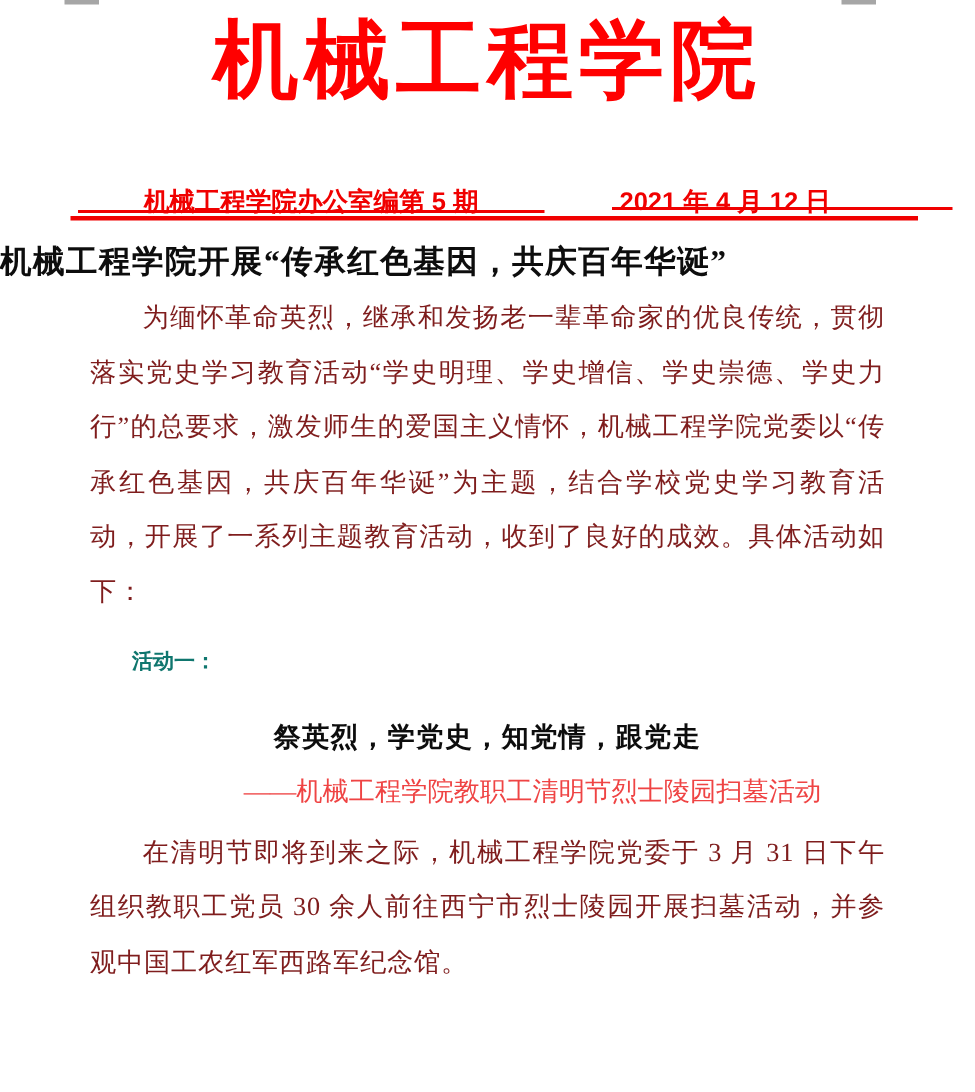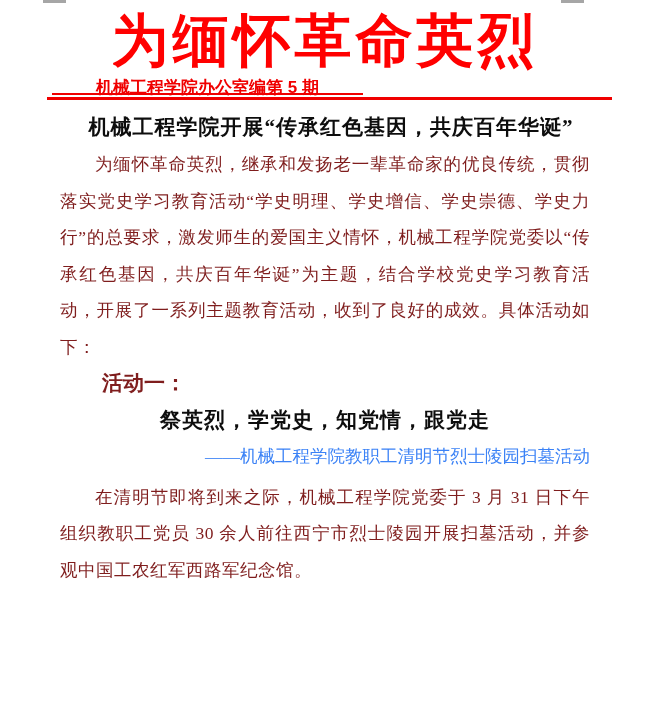--- a/index.html
+++ b/index.html
@@ -12,67 +12,68 @@
   .corner-mark.left{left:43px;}
   .corner-mark.right{left:561px;}
 
   .masthead{
     margin-top:5px;text-align:center;color:#ff0000;
     font-family:"Liberation Sans","DejaVu Sans",sans-serif;
     font-weight:bold;font-size:57px;line-height:71px;letter-spacing:4px;
   }
   .masthead div{white-space:nowrap;}
 
-  .band{position:relative;height:24px;
+  .band{position:relative;height:24px;margin-top:47px;
     font-family:"Liberation Sans","DejaVu Sans",sans-serif;
     font-weight:bold;font-size:17px;color:#f00000;}
   .band .issue{
     position:absolute;left:52px;top:0;width:311px;height:17px;
     text-align:center;border-bottom:2px solid #f00000;white-space:nowrap;}
   .band .date{
     position:absolute;left:408px;top:0;width:227px;height:17px;
     padding-left:5px;box-sizing:border-box;text-align:left;
     border-bottom:2px solid #f00000;white-space:nowrap;}
   .band .rule{
     position:absolute;left:47px;top:21px;width:565px;height:3px;background:#f00000;}
 
   .article-title{
-    margin-top:8px;text-align:center;font-weight:bold;
-    font-size:21px;line-height:38px;color:#0d0d0d;letter-spacing:1px;margin-left:12px;
+    margin-top:8px;font-weight:bold;
+    font-size:21px;line-height:38px;color:#0d0d0d;letter-spacing:1px;
   }
   .body-para{
     margin:0 60px;font-size:17.5px;line-height:36.5px;
     text-align:justify;text-indent:2em;color:#7f1d1d;letter-spacing:0.5px;
   }
   .activity-label{
-    margin:0 60px;font-size:21px;line-height:36.5px;
-    font-weight:bold;text-indent:2em;color:#7f1d1d;
+    margin:12px 60px;font-size:14px;line-height:36.5px;
+    font-weight:bold;text-indent:2em;color:#0f766e;
   }
   .activity-slogan{
-    margin:0 60px;font-size:21px;line-height:36.5px;
+    margin:0 60px;font-size:18px;line-height:36.5px;
     font-weight:bold;text-align:center;color:#0d0d0d;letter-spacing:1px;
   }
   .activity-subtitle{
     margin:0 60px 0 120px;font-size:17.5px;line-height:36.5px;
-    text-align:right;color:#3b82f6;white-space:nowrap;
+    text-align:center;color:#ef4444;white-space:nowrap;
   }
   .para2{margin-top:4px;}
 </style>
 </head>
 <body>
 
 <div class="corner-mark left"></div>
 <div class="corner-mark right"></div>
 
 <div class="masthead">
-  <div>为缅怀革命英烈</div>
+  <div>机械工程学院</div>
 </div>
 
 <div class="band">
   <span class="issue">机械工程学院办公室编第 5 期</span>
+  <span class="date">2021 年 4 月 12 日</span>
   <div class="rule"></div>
 </div>
 
 <div class="article-title">
   <div>机械工程学院开展“传承红色基因，共庆百年华诞”</div>
 </div>
 
 <p class="body-para">为缅怀革命英烈，继承和发扬老一辈革命家的优良传统，贯彻落实党史学习教育活动“学史明理、学史增信、学史崇德、学史力行”的总要求，激发师生的爱国主义情怀，机械工程学院党委以“传承红色基因，共庆百年华诞”为主题，结合学校党史学习教育活动，开展了一系列主题教育活动，收到了良好的成效。具体活动如下：</p>
 
 <div class="activity-label">活动一：</div>

